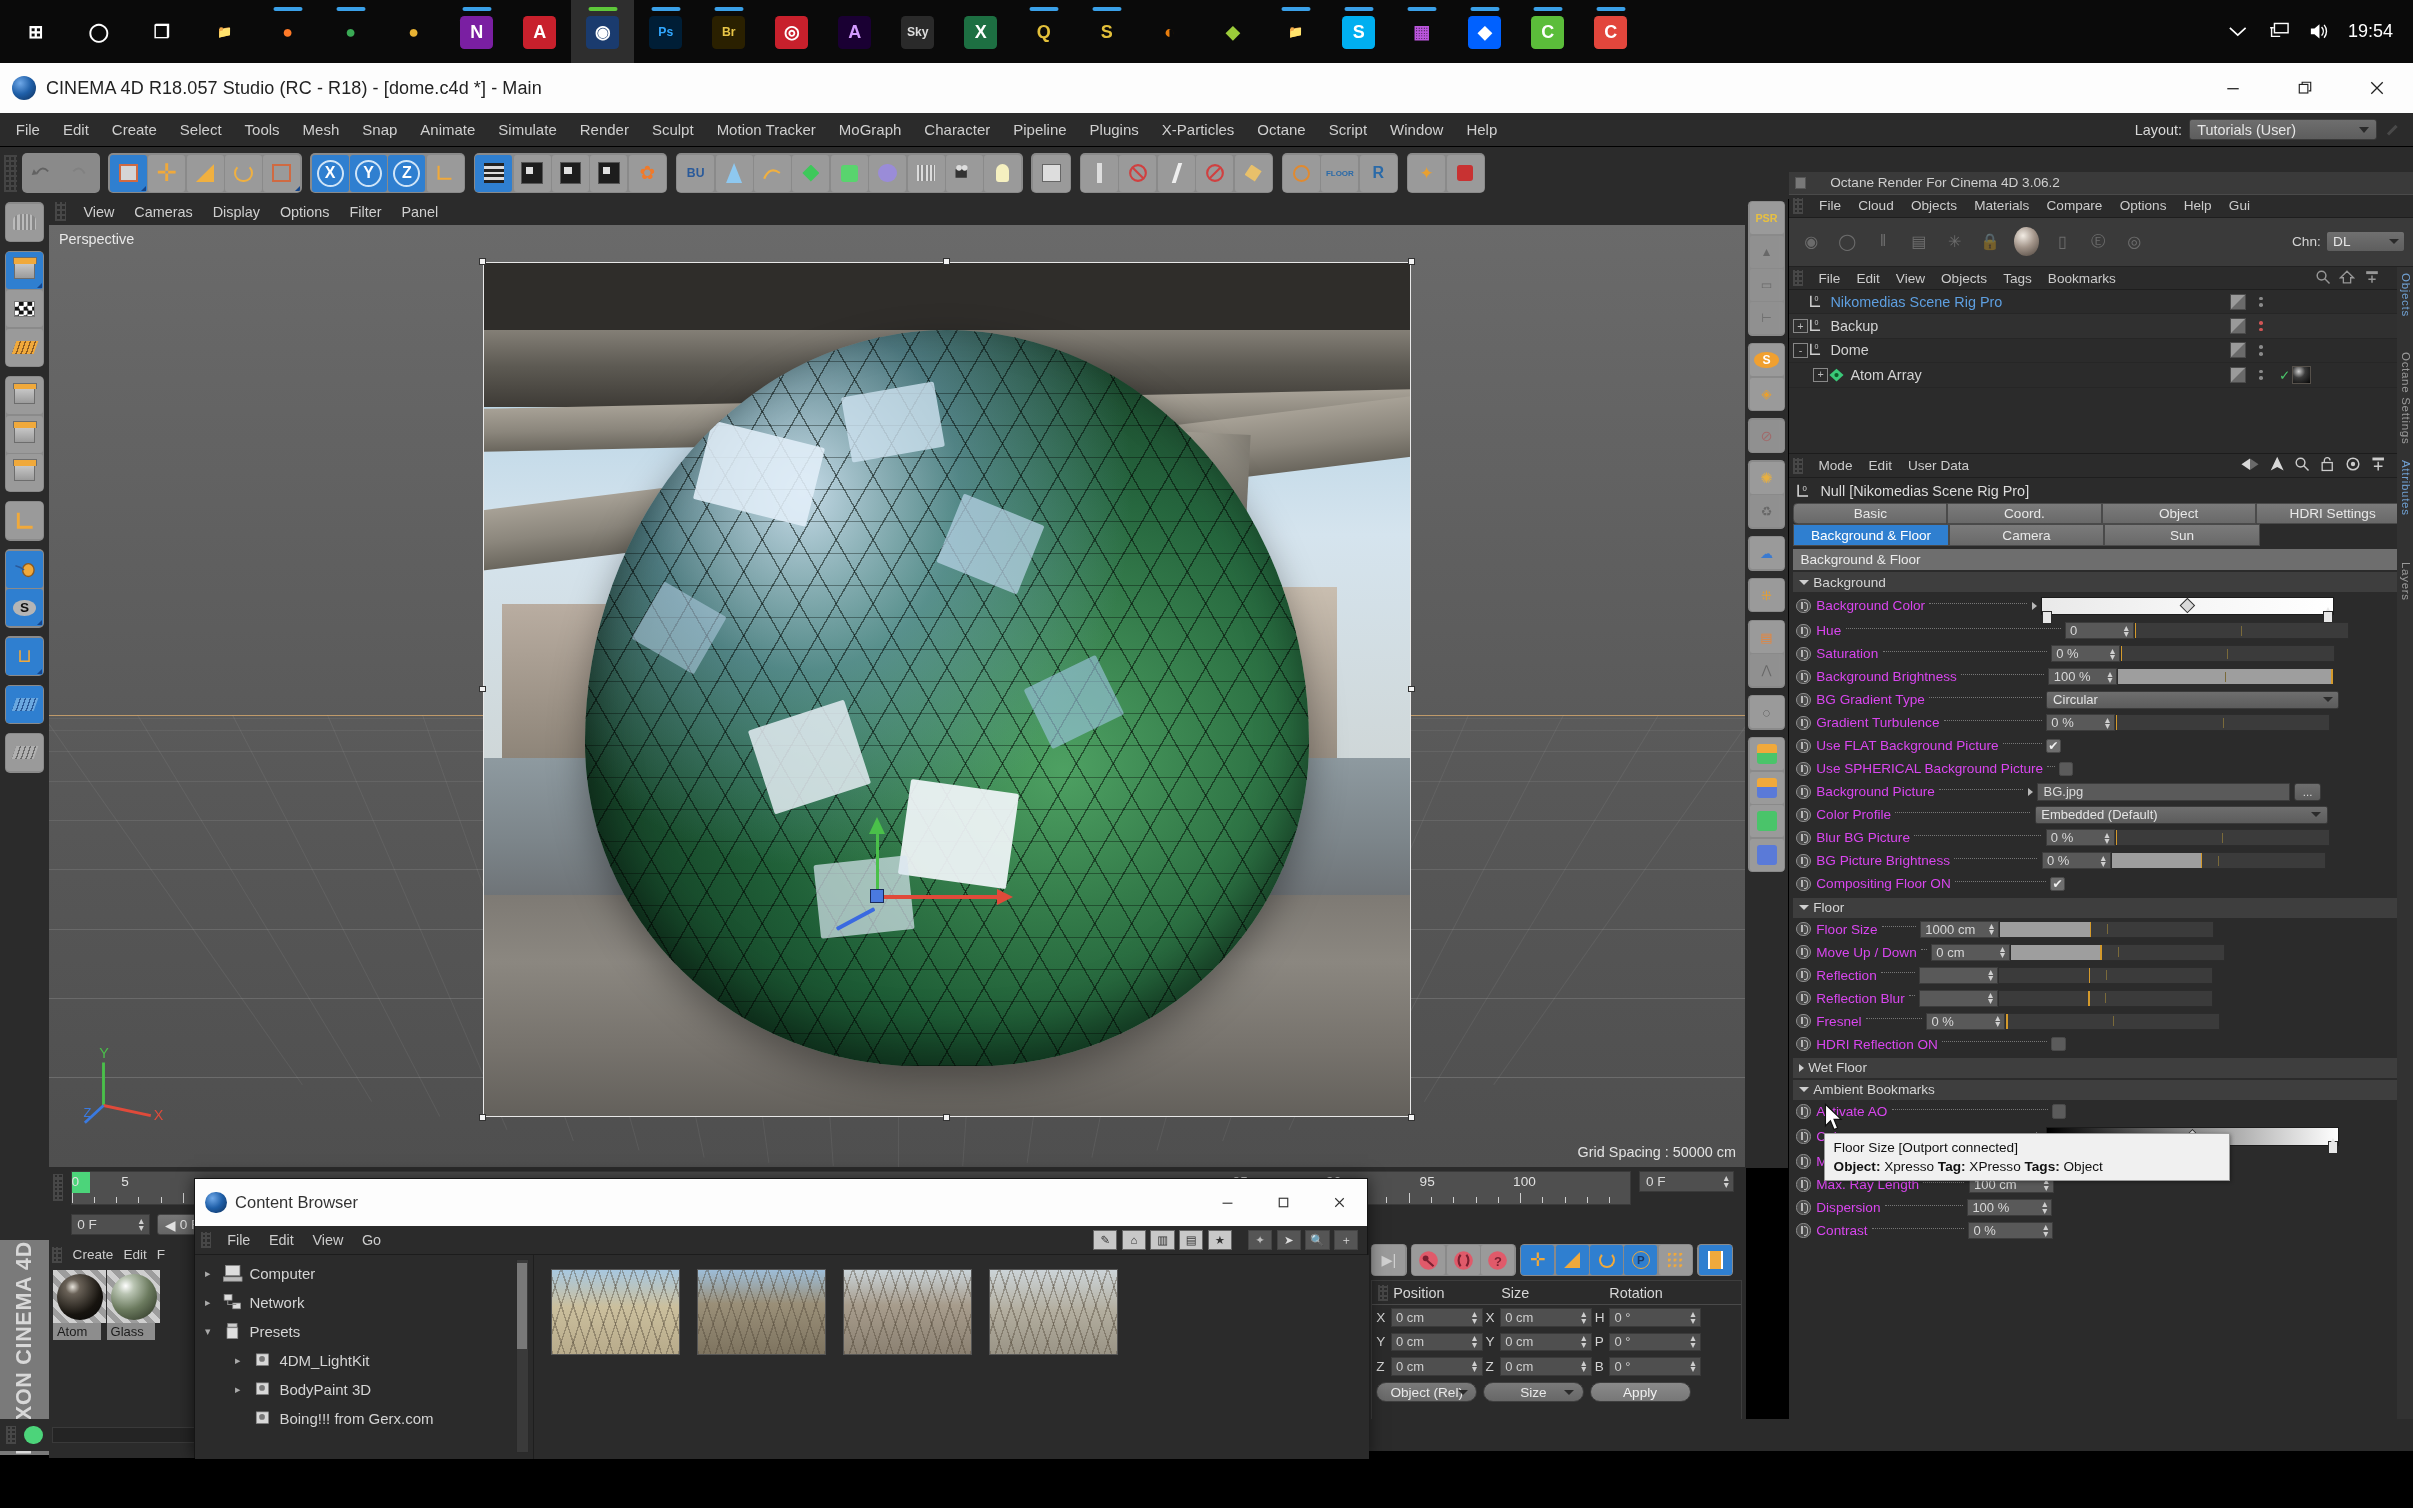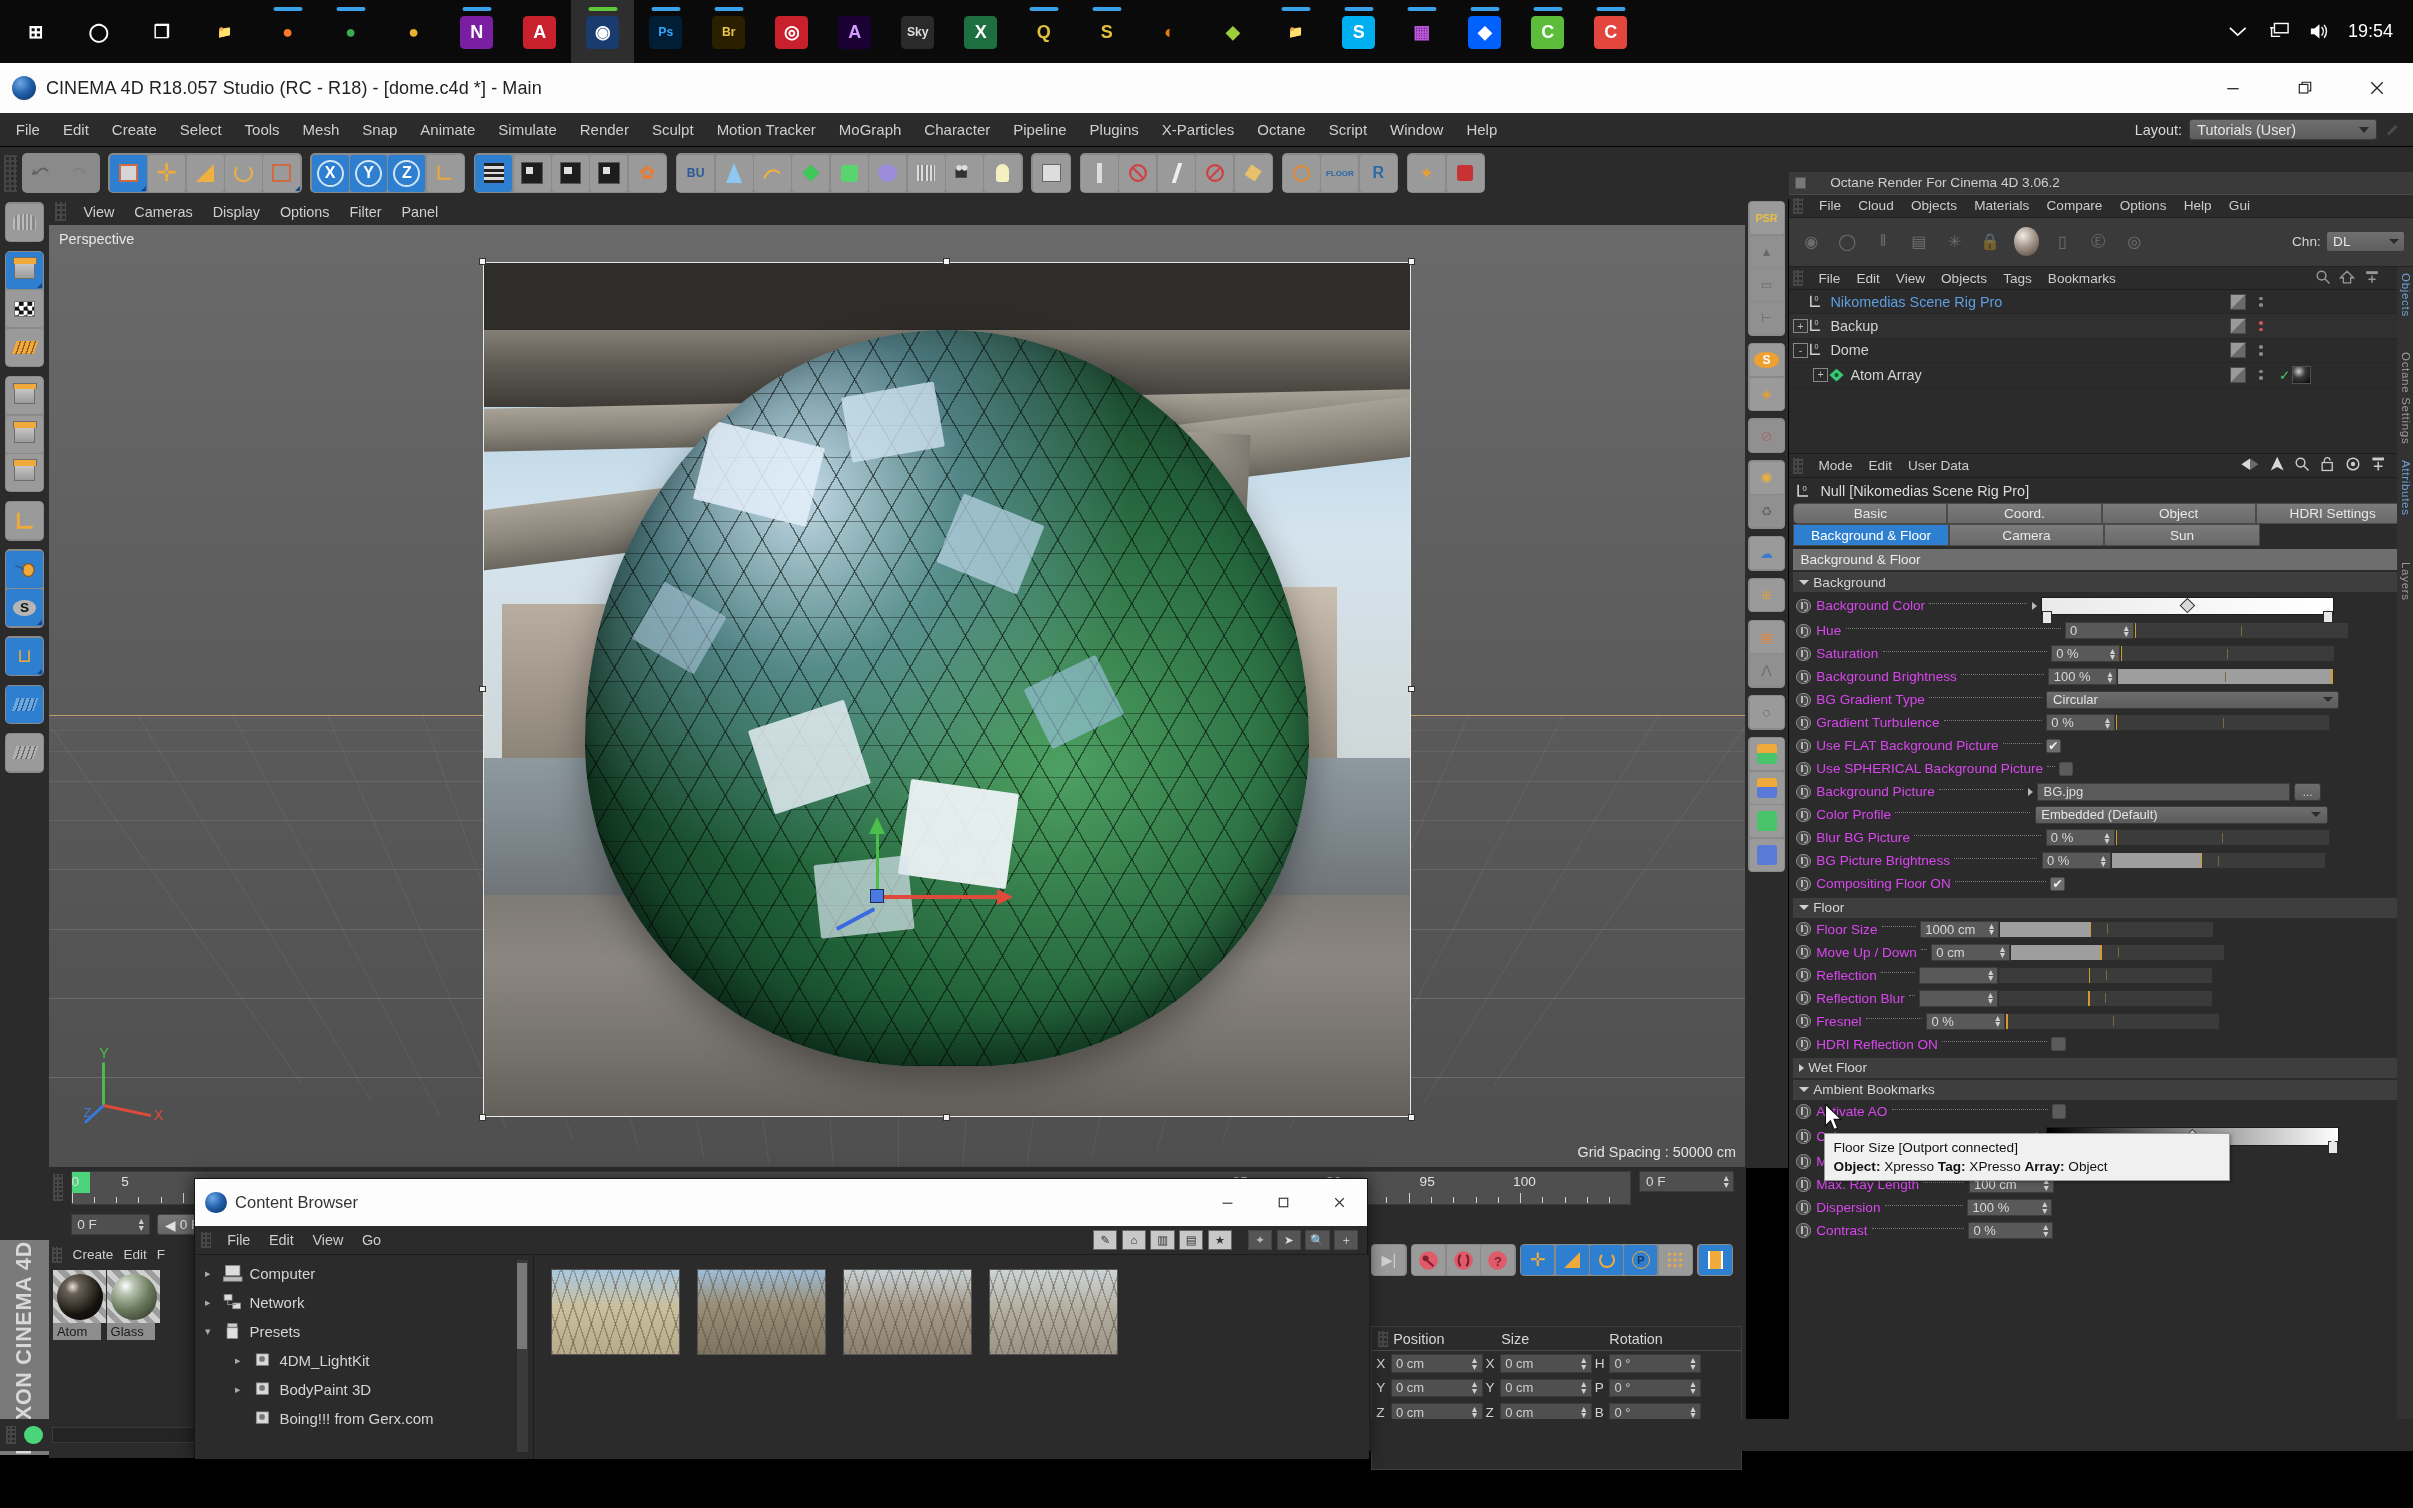--- a/index.html
+++ b/index.html
@@ -278,21 +278,21 @@
   #statusbar .dot { width:18.7px;height:18.7px;border-radius:50%;background:#4cd47a; }
   #statusbar .bar { width:273px;height:16px;background:#242424;border:0.7px solid #3a3a3a; }
   #statusbar .tm { font-size:14.4px; color:#d4d4d4; }
 
   
   #coordwrap { position:absolute; left:1368px; top:1243px; width:378px; height:187px; background:#2b2b2b; }
   #coord-tools { height:34px; display:flex; align-items:center; gap:4.3px; padding-left:2.9px; }
   .cgroup { display:flex; background:#8a8a8a; border-radius:4.3px; padding:1.4px; gap:1.4px;}
   .cbtn { width:33px;height:30px; background:#9a9a9a; border-radius:2.2px; display:flex;align-items:center;justify-content:center; }
   .cbtn.on { background:#2f7fd0; }
-  #coordpanel { position:absolute; left:2.9px; top:37px; width:371px; height:144px; background:#2b2b2b; border:0.7px solid #3e3e3e;margin-top:46px; }
+  #coordpanel { position:absolute; left:2.9px; top:37px; width:371px; height:144px; background:#2b2b2b; border:0.7px solid #3e3e3e; }
   .coord-head { display:flex; height:24.4px; align-items:center; border-bottom:0.7px solid #4a4a4a; }
   .coord-head .mg { width:10px;height:16px; margin:0 5.7px; background:
       repeating-linear-gradient(0deg,#5a5a5a 0 2.2px,transparent 2.2px 4.3px),
       repeating-linear-gradient(90deg,#5a5a5a 0 2.2px,transparent 2.2px 4.3px); opacity:.6;}
   .coord-head .h { width:108px; font-size:14.4px; color:#d7d7d7; }
   .coord-row { display:flex; align-items:center; height:24.4px; padding-left:4.3px; gap:2.9px;}
   .coord-row .ax { width:11.5px; font-size:13.6px; color:#d2d2d2; }
   .cfield { width:92px;height:18.7px; background:#4f4f4f; border:0.7px solid #3a3a3a; display:flex;align-items:center; padding-left:4.3px; font-size:13px; color:#cfcfcf; position:relative;}
   .cfield .sp { position:absolute; right:2.9px; font-size:8.6px; line-height:6.5px; color:#cfcfcf;}
   .coord-btns { display:flex; align-items:center; height:27px; padding-left:4.3px; gap:5.7px; }
@@ -1808,21 +1808,21 @@
   </div>
 </div>
 
 <div id="tooltip" style="left:1824px; top:1133px; width:406px;">
   <div class="l1">Floor Size [Outport connected]</div>
   <div class="l2">
     <b>Object:</b>
     <span>Xpresso</span>
     <b>Tag:</b>
     <span>XPresso</span>
-    <b>Array:</b>
+    <b>Tags:</b>
     <span>Object</span>
   </div>
 </div>
 <div id="cursor" style="left:1824px; top:1103px;">
   <svg width="21.5" height="30" viewBox="0 0 30 42">
       <path d="M2 2 L2 32 L9 25 L14 37 L19 35 L14 23 L24 23 z" fill="#fff" stroke="#111" stroke-width="1.6"></path>
     </svg>
 </div>
 
 

